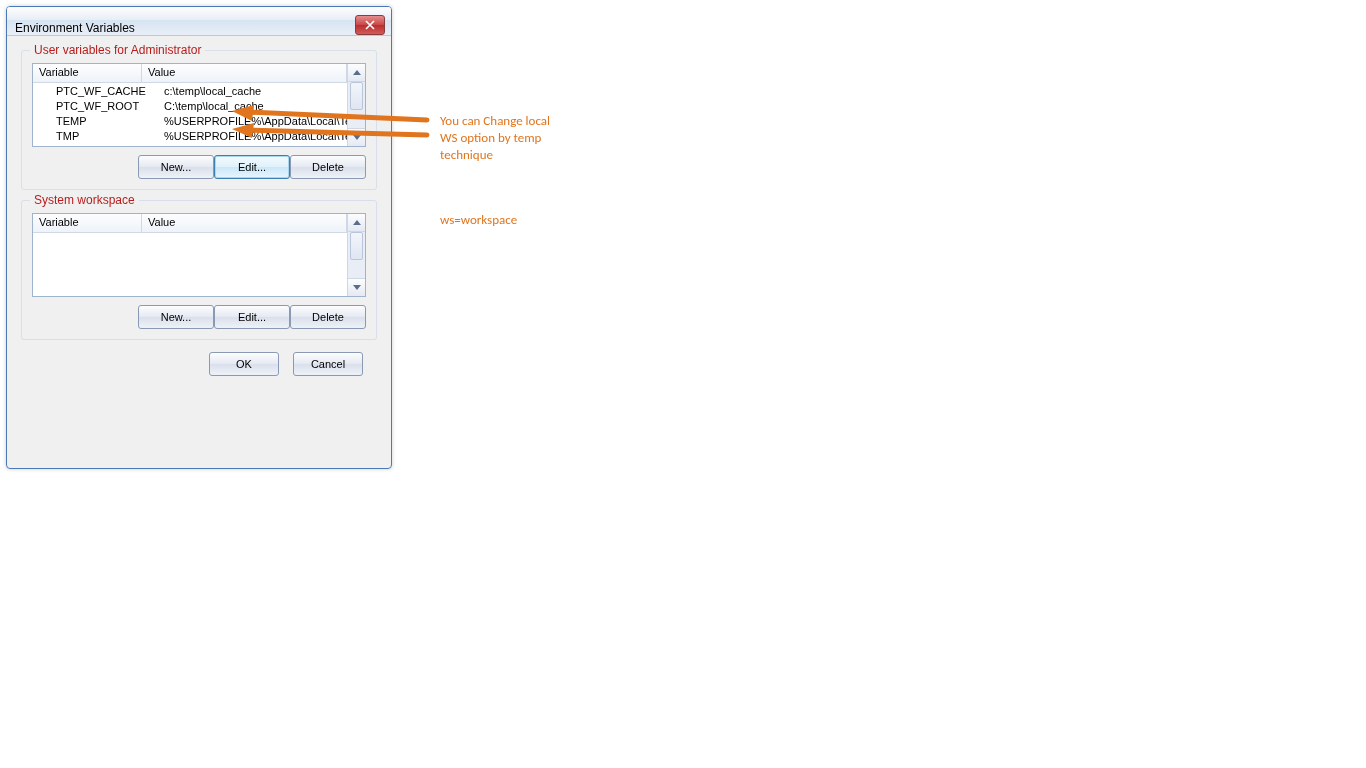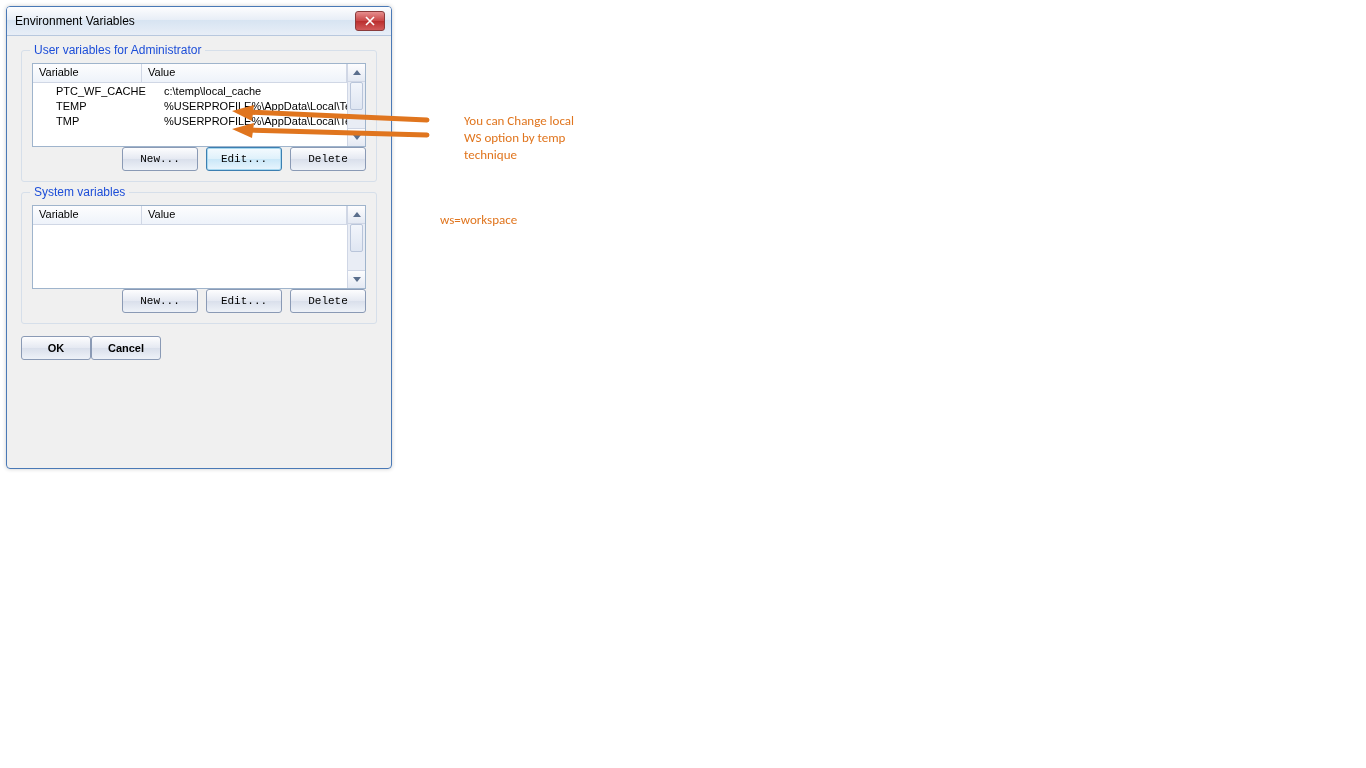--- a/index.html
+++ b/index.html
@@ -7,21 +7,21 @@
     position:absolute;left:6px;top:6px;width:384px;height:461px;
     border:1px solid #4a79b6;border-radius:4px;
     background:linear-gradient(#f0f0f0,#f0f0f0);
     box-shadow:0 0 4px rgba(0,0,0,0.2);
   }
   .title-bar{
     height:28px;
     background:linear-gradient(#fdfdfe,#e8eef7 45%,#d7e4f2 46%,#e8eef7);
     border-bottom:1px solid #b8c8de;
     border-radius:3px 3px 0 0;
-    display:flex;align-items:center;
+    display:flex;align-items:flex-end;
     padding:0 6px 0 8px;
   }
   .title-text{flex:1;color:#000;font-size:12px;}
   .close-btn{
     width:28px;height:18px;border:1px solid #8a3b3b;border-radius:3px;
     background:linear-gradient(#e68e8e,#c94747 49%,#b92d2d 50%,#d25a5a);
     display:flex;align-items:center;justify-content:center;cursor:pointer;
   }
   .close-btn svg{width:10px;height:10px;}
   .body{
@@ -29,21 +29,21 @@
   }
   .group{
     border:1px solid #d6dfea;
     border-radius:3px;
     padding:8px 10px 10px 10px;
     margin-bottom:10px;
     position:relative;
     background:#f0f0f0;
   }
   .group-label{
-    position:absolute;top:-8px;left:8px;background:#f0f0f0;padding:0 4px;color:#1d4ed8;
+    position:absolute;top:-8px;left:8px;background:#f0f0f0;padding:0 4px;color:#b91c1c;
   }
   .table-wrap{
     border:1px solid #9fb4cc;background:#fff;margin-top:4px;
     display:flex;height:82px;
   }
   .table{
     flex:1;overflow:hidden;
   }
   .thead{
     display:flex;height:18px;
@@ -64,28 +64,28 @@
     width:17px;border-left:1px solid #cfd6e5;
     background:#e9edf5;display:flex;flex-direction:column;
   }
   .sb-btn{height:17px;background:linear-gradient(#fdfdfe,#e4e9f3);border-bottom:1px solid #cfd6e5;display:flex;align-items:center;justify-content:center;}
   .sb-btn:last-child{border-top:1px solid #cfd6e5;border-bottom:none;}
   .sb-track{flex:1;position:relative;}
   .sb-thumb{position:absolute;left:2px;right:2px;top:0;height:26px;background:linear-gradient(#f2f5fb,#dfe6f2);border:1px solid #b9c5da;border-radius:2px;}
   .sb-arrow{width:0;height:0;border-left:4px solid transparent;border-right:4px solid transparent;}
   .sb-arrow.up{border-bottom:5px solid #5a6e8c;}
   .sb-arrow.dn{border-top:5px solid #5a6e8c;}
-  .btn-row{display:flex;justify-content:flex-end;gap:8px;margin-top:0;font-family:Liberation Mono, monospace;}
+  .btn-row{display:flex;justify-content:flex-end;margin-top:8px;}
   .btn{
     width:74px;height:22px;border:1px solid #8a9ab5;border-radius:3px;
     background:linear-gradient(#fdfdfe,#e5e9f2 49%,#d9dfeb 50%,#eef2f8);
     font-size:11px;color:#000;display:flex;align-items:center;justify-content:center;cursor:pointer;
   }
   .btn.focus{border:1px solid #3c7fb1;box-shadow:inset 0 0 0 1px #a8d8f0;background:linear-gradient(#f4fafe,#dff1fb 49%,#c9e7f8 50%,#e9f5fd);}
-  .bottom-row{display:flex;justify-content:flex-start;gap:0;padding:2px 14px 0 0;font-weight:bold;}
+  .bottom-row{display:flex;justify-content:flex-end;gap:14px;padding:2px 14px 0 0;}
   .annot{
     position:absolute;color:#e0751e;font-size:13px;
     font-family:Calibri,"Segoe UI",sans-serif;
   }
   .arrow-annot{position:absolute;}
   .arrow-line{stroke:#e0751e;stroke-width:5;stroke-linecap:round;}
   .arrow-head{fill:#e0751e;}
 </style>
 </head>
 <body>
@@ -109,20 +109,24 @@
           <div class="thead">
             <div class="th var">Variable</div>
             <div class="th val">Value</div>
           </div>
           <div class="tbody">
             <div class="tr">
               <div class="td var">PTC_WF_CACHE</div>
               <div class="td val">c:\temp\local_cache</div>
             </div>
             <div class="tr">
+              <div class="td var">PTC_WF_ROOT</div>
+              <div class="td val">C:\temp\local_cache</div>
+            </div>
+            <div class="tr">
               <div class="td var">TEMP</div>
               <div class="td val">%USERPROFILE%\AppData\Local\Temp</div>
             </div>
             <div class="tr">
               <div class="td var">TMP</div>
               <div class="td val">%USERPROFILE%\AppData\Local\Temp</div>
             </div>
           </div>
         </div>
         <div class="scrollbar">
@@ -138,21 +142,21 @@
         </div>
       </div>
       <div class="btn-row">
         <div class="btn">New...</div>
         <div class="btn focus">Edit...</div>
         <div class="btn">Delete</div>
       </div>
     </div>
 
     <div class="group">
-      <span class="group-label">System variables</span>
+      <span class="group-label">System workspace</span>
       <div class="table-wrap">
         <div class="table">
           <div class="thead">
             <div class="th var">Variable</div>
             <div class="th val">Value</div>
           </div>
         </div>
         <div class="scrollbar">
           <div class="sb-btn">
               <span class="sb-arrow up"></span>
@@ -182,18 +186,18 @@
 
 <svg class="arrow-annot" style="left:232px;top:102px" width="200" height="40">
   <line x1="195" y1="18" x2="15" y2="10" class="arrow-line"></line>
   <polygon points="0,9 22,3 20,19" class="arrow-head"></polygon>
 </svg>
 <svg class="arrow-annot" style="left:232px;top:122px" width="200" height="30">
   <line x1="195" y1="13" x2="15" y2="8" class="arrow-line"></line>
   <polygon points="0,7 22,1 20,16" class="arrow-head"></polygon>
 </svg>
 
-<div class="annot" style="left:464px;top:112px;line-height:17px">
+<div class="annot" style="left:440px;top:112px;line-height:17px">
   <div>You can Change local</div>
   <div>WS option by temp</div>
   <div>technique</div>
 </div>
 <div class="annot" style="left:440px;top:212px">ws=workspace</div>
 
 </body></html>

